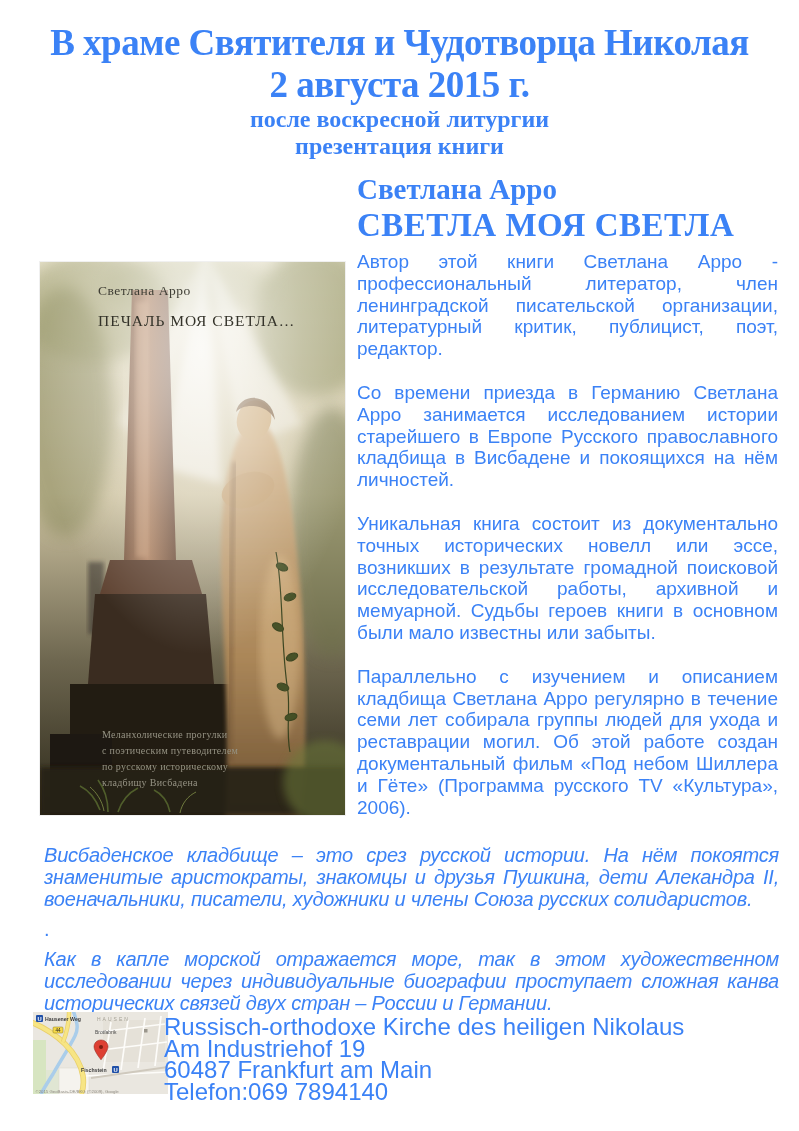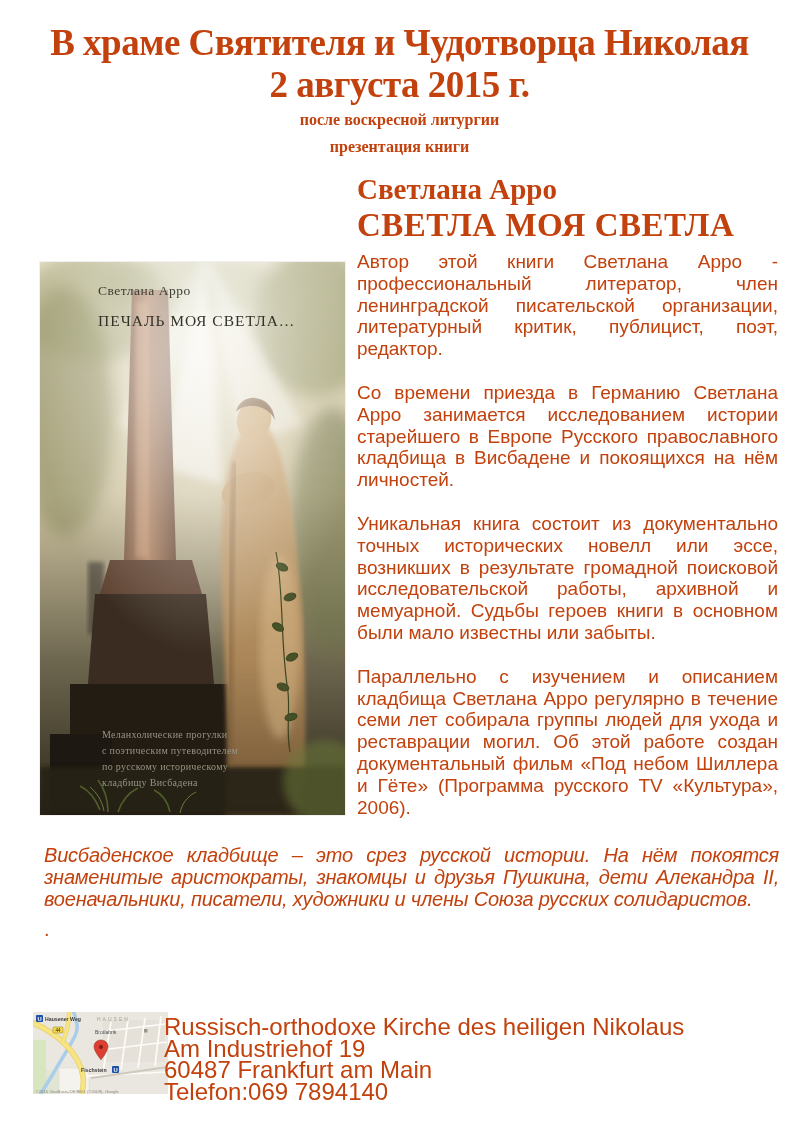--- a/index.html
+++ b/index.html
@@ -1,23 +1,23 @@
 <!DOCTYPE html>
 <html><head>
 <meta charset="utf-8">
 <style>
   html,body{margin:0;padding:0;background:#fff;}
   .page{position:relative;width:799px;height:1131px;background:#ffffff;overflow:hidden;
-        font-family:"Liberation Sans",sans-serif;color:#c2410c;}
+        font-family:"Liberation Sans",sans-serif;color:#3b82f6;}
 
   
   .header{position:absolute;top:22px;left:0;width:799px;text-align:center;
           font-family:"Liberation Serif",serif;font-weight:bold;}
   .title-line{font-size:37px;line-height:42px;letter-spacing:-0.5px;}
-  .subtitle-line{font-size:16px;line-height:27px;}
+  .subtitle-line{font-size:24px;line-height:27px;}
 
   
   .author-heading{position:absolute;left:357px;top:172px;
                   font-family:"Liberation Serif",serif;font-weight:bold;}
   .author-name{font-size:29px;line-height:34px;}
   .book-title{font-size:33px;line-height:38px;letter-spacing:0.5px;}
 
   
   .book-cover{position:absolute;left:40px;top:262px;width:305px;height:553px;
               box-shadow:0 0 0 1px rgba(0,0,0,0.06);}
@@ -170,20 +170,21 @@
   <div class="right-col">
     <p>Автор этой книги   Светлана Арро - профессиональный литератор, член ленинградской писательской организации, литературный критик, публицист, поэт, редактор.</p>
     <p>Со времени приезда в Германию Светлана Арро занимается исследованием истории старейшего в Европе Русского православного кладбища в Висбадене и покоящихся на нём личностей.</p>
     <p>Уникальная книга состоит из документально точных исторических новелл или эссе, возникших в результате громадной поисковой исследовательской работы, архивной и мемуарной. Судьбы героев книги в основном были  мало известны или забыты.</p>
     <p>Параллельно с изучением и описанием кладбища    Светлана Арро регулярно в течение семи лет собирала  группы  людей для ухода  и  реставрации могил. Об этой работе создан документальный фильм «Под небом Шиллера и Гёте» (Программа русского TV «Культура», 2006).</p>
   </div>
 
   <div class="highlights">
     <p>Висбаденское  кладбище – это срез русской истории. На нём покоятся знаменитые аристократы, знакомцы и друзья Пушкина, дети Алекандра II, военачальники, писатели, художники и  члены Союза русских солидаристов.</p>
     <p class="dot-line">.</p>
+    <p>Как в капле морской отражается море, так в этом художественном исследовании через индивидуальные биографии проступает сложная канва исторических связей двух стран – России и Германии.</p>
   </div>
 
   <div class="map-thumb">
     <svg width="135" height="82" viewBox="0 0 135 82" xmlns="http://www.w3.org/2000/svg">
       <rect x="0" y="0" width="135" height="82" fill="#eae7e0"></rect>
       <rect x="70" y="8" width="62" height="42" fill="#e5e1d8"></rect>
       <rect x="0" y="28" width="13" height="54" fill="#d7e5c1"></rect>
       <rect x="13" y="58" width="22" height="24" fill="#dde6cf" opacity="0.8"></rect>
       <rect x="26" y="56" width="30" height="26" fill="#f5f3ee" stroke="#dcd7cc" stroke-width="0.5"></rect>
 

